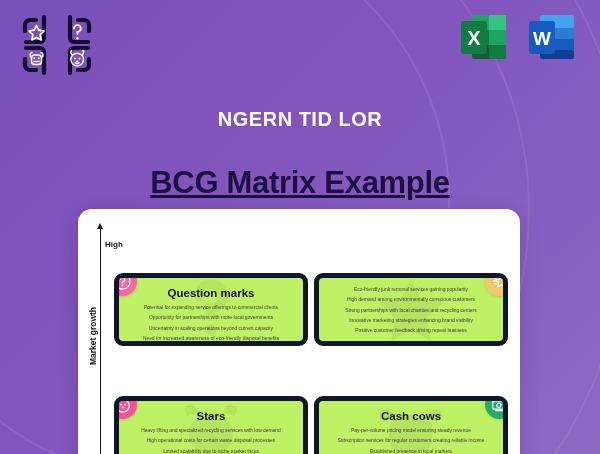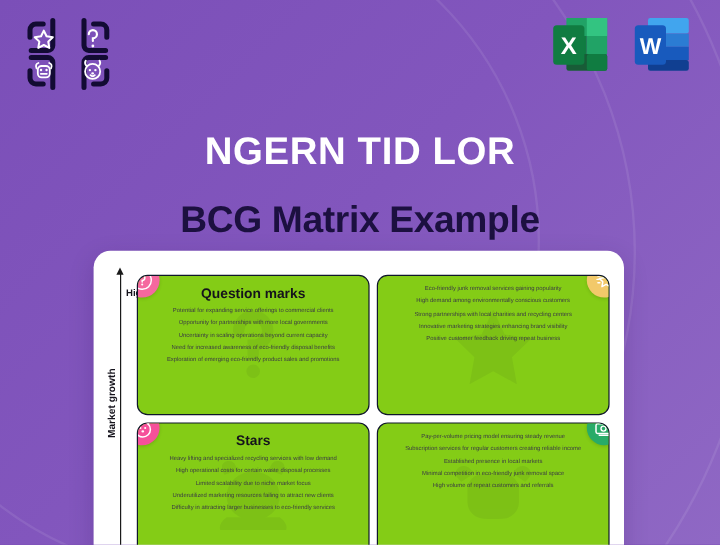--- a/index.html
+++ b/index.html
@@ -36,31 +36,32 @@
     position:absolute; right:18px; top:8px;
     display:flex; gap:10px; align-items:flex-start;
   }
   .ms-icon{ width:58px; height:58px; position:relative; }
 
   
   .brand{
     position:absolute; top:108px; left:0; right:0;
     text-align:center;
     color:#ffffff;
-    font-size:32px;
+    font-size:20px;
     font-weight:bold;
     letter-spacing:0.5px;
   }
   .headline{
     position:absolute; top:165px; left:0; right:0;
     text-align:center;
     color:#1c1040;
     font-size:31px;
     font-weight:bold;
     letter-spacing:-0.3px;
+    text-decoration:underline;
   }
 
   
   .card{
     position:absolute;
     left:78px; top:209px;
     width:442px; height:268px;
     background:#ffffff;
     border-radius:14px;
     box-shadow:0 6px 20px rgba(40,10,70,0.18);
@@ -100,25 +101,26 @@
     position:absolute;
     left:36px; top:20px;
     width:394px; height:240px;
     display:grid;
     grid-template-columns:1fr 1fr;
     grid-template-rows:1fr 1fr;
     gap:6px;
   }
   .quad{
     position:relative;
-    background:#84cc16;
-    border:1px solid #0f172a;
+    background:#bef264;
+    border:5px solid #0f172a;
     border-radius:9px;
     padding:9px 8px 6px;
     overflow:hidden;
+    margin-top:44px;
   }
   .quad .watermark{
     position:absolute;
     left:50%; top:54%;
     transform:translate(-50%,-50%);
     opacity:0.055;
     pointer-events:none;
   }
   .quad h3{
     position:relative;
@@ -325,20 +327,21 @@
           <rect x="30" y="40" width="30" height="18" rx="9" fill="#15131c"></rect>
         </svg>
       </div>
       <div class="badge q-cash">
         <svg viewBox="0 0 24 24" width="20" height="20">
           <rect x="3.2" y="7.4" width="15" height="9.6" rx="1.6" fill="none" stroke="#ffffff" stroke-width="1.5"></rect>
           <circle cx="10.7" cy="12.2" r="2.5" fill="none" stroke="#ffffff" stroke-width="1.4"></circle>
           <path d="M20 9.4 v7.8 a1.6 1.6 0 0 1 -1.6 1.6 H6.4" fill="none" stroke="#ffffff" stroke-width="1.4" stroke-linecap="round"></path>
         </svg>
       </div>
+      <h3>Cash cows</h3>
       <ul>
         <li>Pay-per-volume pricing model ensuring steady revenue</li>
         <li>Subscription services for regular customers creating reliable income</li>
         <li>Established presence in local markets</li>
         <li>Minimal competition in eco-friendly junk removal space</li>
         <li>High volume of repeat customers and referrals</li>
       </ul>
     </div>
 
   </div>

